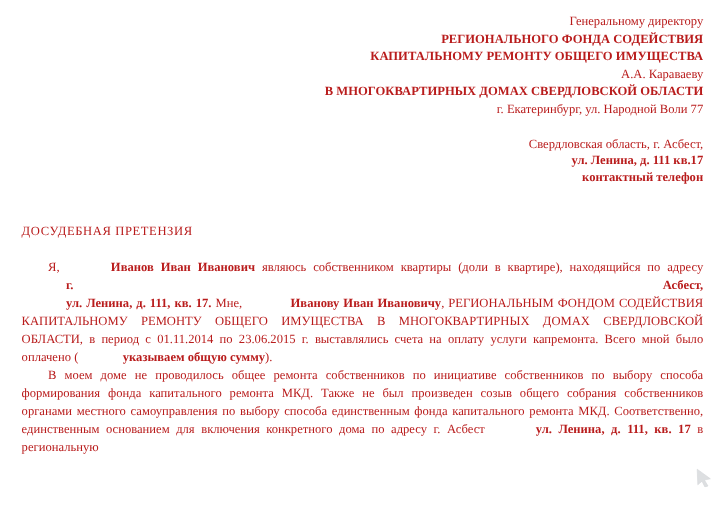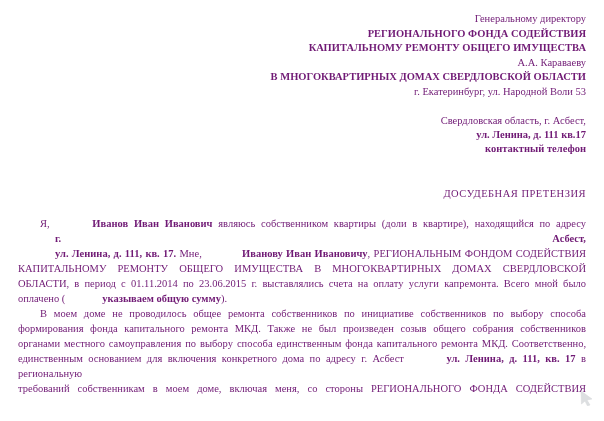--- a/index.html
+++ b/index.html
@@ -7,38 +7,38 @@
     padding: 0;
     background: #ffffff;
   }
   .doc {
     position: relative;
     width: 604px;
     height: 413px;
     background: #ffffff;
     overflow: hidden;
     font-family: "Liberation Serif", "DejaVu Serif", serif;
-    color: #701a75;
+    color: #b91c1c;
     box-sizing: border-box;
     padding: 12px 18px 0 18px;
   }
   .addr-block {
     text-align: right;
     font-size: 10.5px;
     line-height: 14.5px;
   }
   .addr-block.sender {
     margin-top: 15px;
     line-height: 14px;
   }
   .aline { white-space: nowrap; }
   .b { font-weight: bold; margin-left: 37px; }
   .title {
     margin-top: 30px;
-    text-align: right;
+    text-align: left;
     font-size: 10.5px;
     letter-spacing: 0.5px;
     line-height: 15px;
   }
   .body-text {
     margin-top: 15px;
     font-size: 10.5px;
     line-height: 15px;
   }
   .bline {
@@ -63,21 +63,21 @@
 <body>
 
 <div class="doc">
 
   <div class="addr-block recipient">
       <div class="aline">Генеральному директору</div>
       <div class="aline b">РЕГИОНАЛЬНОГО ФОНДА СОДЕЙСТВИЯ</div>
       <div class="aline b">КАПИТАЛЬНОМУ РЕМОНТУ ОБЩЕГО ИМУЩЕСТВА</div>
       <div class="aline">А.А. Караваеву</div>
       <div class="aline b">В МНОГОКВАРТИРНЫХ ДОМАХ СВЕРДЛОВСКОЙ ОБЛАСТИ</div>
-      <div class="aline">г. Екатеринбург, ул. Народной Воли 53</div>
+      <div class="aline">г. Екатеринбург, ул. Народной Воли 77</div>
     </div>
 
   <div class="addr-block sender">
       <div class="aline">Свердловская область, г. Асбест,</div>
       <div class="aline b">ул. Ленина, д. 111 кв.17</div>
       <div class="aline b">контактный телефон</div>
     </div>
 
   <div class="title">ДОСУДЕБНАЯ ПРЕТЕНЗИЯ</div>
 
@@ -87,21 +87,20 @@
         <div class="bline j"><span class="b">ул. Ленина, д. 111, кв. 17.</span><span> Мне, </span><span class="b">Иванову Иван Ивановичу</span><span>, РЕГИОНАЛЬНЫМ ФОНДОМ СОДЕЙСТВИЯ</span></div>
         <div class="bline j"><span>КАПИТАЛЬНОМУ РЕМОНТУ ОБЩЕГО ИМУЩЕСТВА В МНОГОКВАРТИРНЫХ ДОМАХ СВЕРДЛОВСКОЙ</span></div>
         <div class="bline j"><span>ОБЛАСТИ, в период с 01.11.2014 по 23.06.2015 г. выставлялись счета на оплату услуги капремонта. Всего мной было</span></div>
         <div class="bline"><span>оплачено (</span><span class="b">указываем общую сумму</span><span>).</span></div>
       </div>
       <div>
         <div class="bline ind j"><span>В моем доме не проводилось общее ремонта собственников по инициативе собственников по выбору способа</span></div>
         <div class="bline j"><span>формирования фонда капитального ремонта МКД. Также не был произведен созыв общего собрания собственников</span></div>
         <div class="bline j"><span>органами местного самоуправления по выбору способа единственным фонда капитального ремонта МКД. Соответственно,</span></div>
         <div class="bline j"><span>единственным основанием для включения конкретного дома по адресу г. Асбест </span><span class="b">ул. Ленина, д. 111, кв. 17</span><span> в региональную</span></div>
-        <div class="bline j"><span>требований собственникам в моем доме, включая меня, со стороны РЕГИОНАЛЬНОГО ФОНДА СОДЕЙСТВИЯ</span></div>
       </div>
     </div>
 
   <div class="cursor">
     <svg width="16" height="16" viewBox="0 0 16 16">
       <path d="M2 1 L13 9 L8 10 L11 15 L8.4 15.8 L6 11 L2.5 14 Z" fill="#c2c6ca" stroke="#b2b6ba" stroke-width="0.5"></path>
     </svg>
   </div>
 
 </div>

